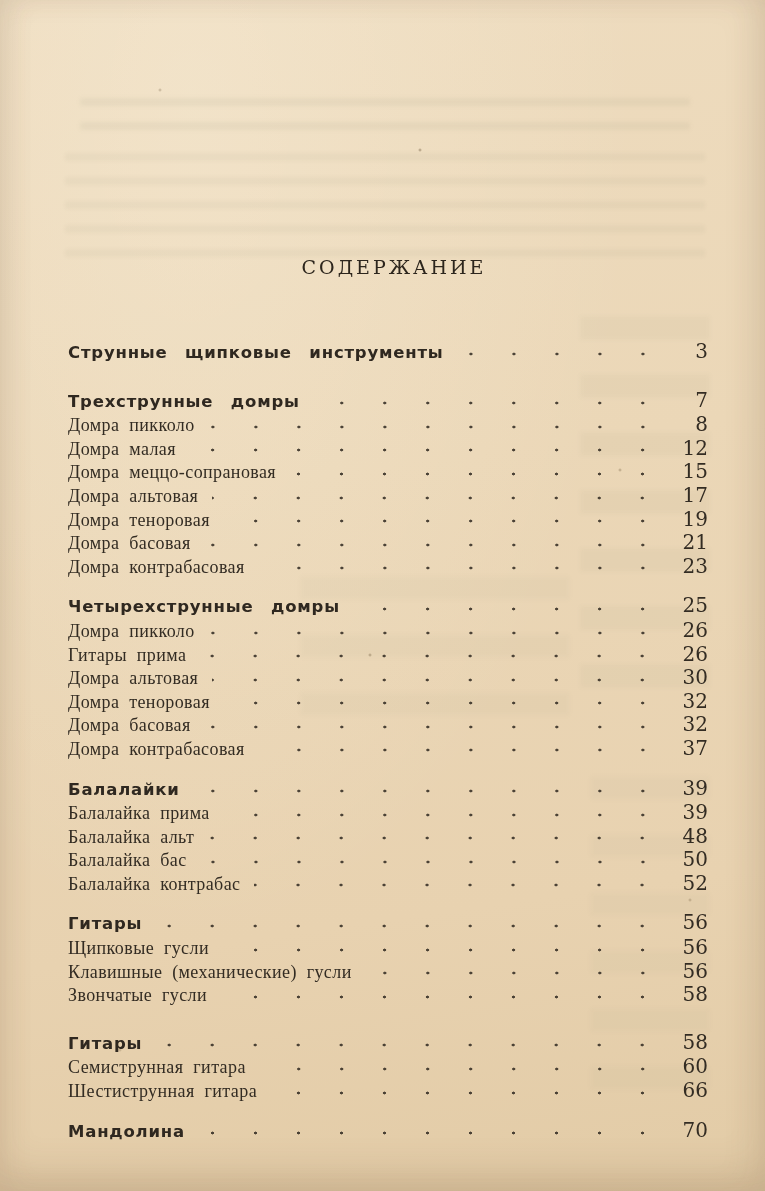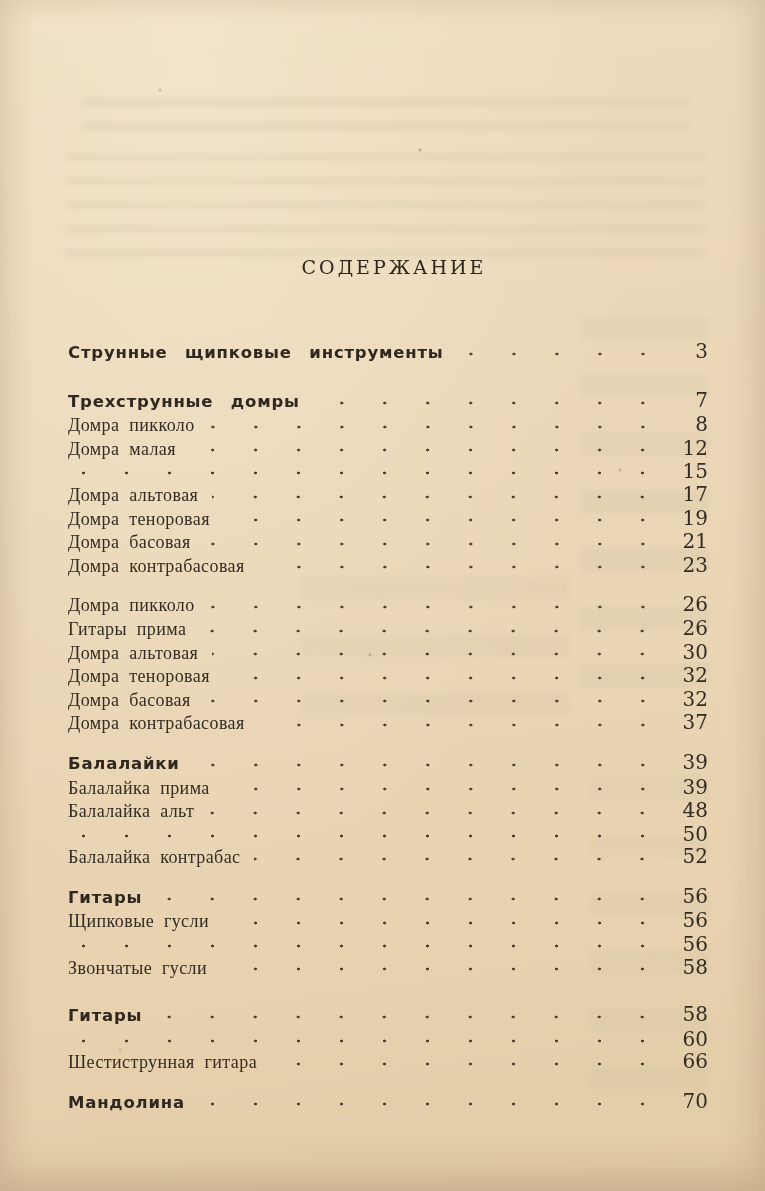--- a/index.html
+++ b/index.html
@@ -140,20 +140,21 @@
           <span class="label">Домра пикколо</span>
           <span class="leader"></span>
           <span class="pagenum">8</span>
         </div>
         <div class="row entry-row">
           <span class="label">Домра малая</span>
           <span class="leader"></span>
           <span class="pagenum">12</span>
         </div>
         <div class="row entry-row">
+          <span class="label">Домра меццо-сопрановая</span>
           <span class="leader"></span>
           <span class="pagenum">15</span>
         </div>
         <div class="row entry-row">
           <span class="label">Домра альтовая</span>
           <span class="leader"></span>
           <span class="pagenum">17</span>
         </div>
         <div class="row entry-row">
           <span class="label">Домра теноровая</span>
@@ -165,20 +166,25 @@
           <span class="leader"></span>
           <span class="pagenum">21</span>
         </div>
         <div class="row entry-row">
           <span class="label">Домра контрабасовая</span>
           <span class="leader"></span>
           <span class="pagenum">23</span>
         </div>
       </div>
       <div class="section">
+        <div class="row header-row">
+          <span class="label">Четырехструнные домры</span>
+          <span class="leader"></span>
+          <span class="pagenum">25</span>
+        </div>
         <div class="row entry-row">
           <span class="label">Домра пикколо</span>
           <span class="leader"></span>
           <span class="pagenum">26</span>
         </div>
         <div class="row entry-row">
           <span class="label">Гитары прима</span>
           <span class="leader"></span>
           <span class="pagenum">26</span>
         </div>
@@ -213,20 +219,21 @@
           <span class="label">Балалайка прима</span>
           <span class="leader"></span>
           <span class="pagenum">39</span>
         </div>
         <div class="row entry-row">
           <span class="label">Балалайка альт</span>
           <span class="leader"></span>
           <span class="pagenum">48</span>
         </div>
         <div class="row entry-row">
+          <span class="label">Балалайка бас</span>
           <span class="leader"></span>
           <span class="pagenum">50</span>
         </div>
         <div class="row entry-row">
           <span class="label">Балалайка контрабас</span>
           <span class="leader"></span>
           <span class="pagenum">52</span>
         </div>
       </div>
       <div class="section">
@@ -234,36 +241,38 @@
           <span class="label">Гитары</span>
           <span class="leader"></span>
           <span class="pagenum">56</span>
         </div>
         <div class="row entry-row">
           <span class="label">Щипковые гусли</span>
           <span class="leader"></span>
           <span class="pagenum">56</span>
         </div>
         <div class="row entry-row">
+          <span class="label">Клавишные (механические) гусли</span>
           <span class="leader"></span>
           <span class="pagenum">56</span>
         </div>
         <div class="row entry-row">
           <span class="label">Звончатые гусли</span>
           <span class="leader"></span>
           <span class="pagenum">58</span>
         </div>
       </div>
       <div class="section gap-lg">
         <div class="row header-row">
           <span class="label">Гитары</span>
           <span class="leader"></span>
           <span class="pagenum">58</span>
         </div>
         <div class="row entry-row">
+          <span class="label">Семиструнная гитара</span>
           <span class="leader"></span>
           <span class="pagenum">60</span>
         </div>
         <div class="row entry-row">
           <span class="label">Шестиструнная гитара</span>
           <span class="leader"></span>
           <span class="pagenum">66</span>
         </div>
       </div>
       <div class="section gap-xl">

